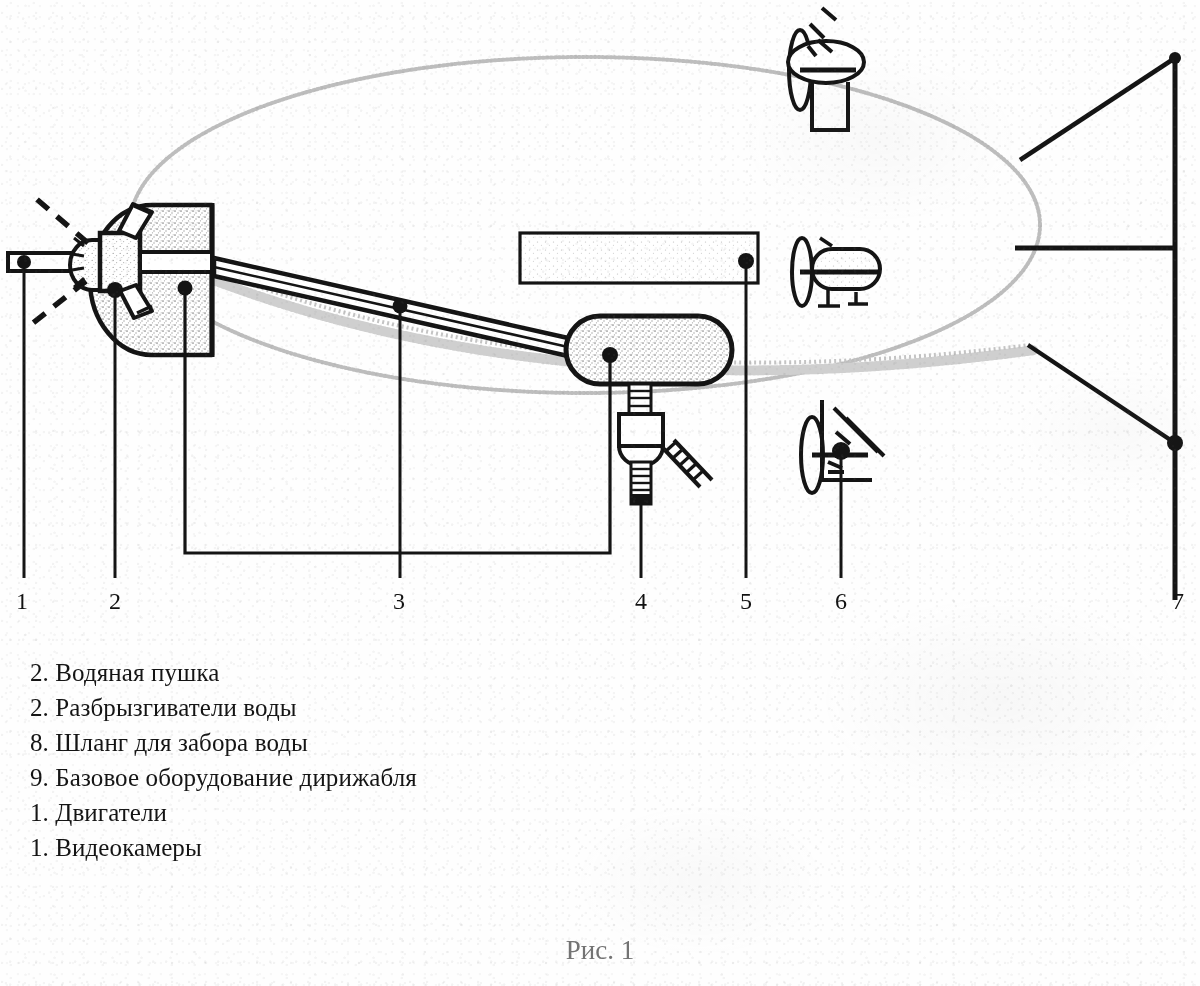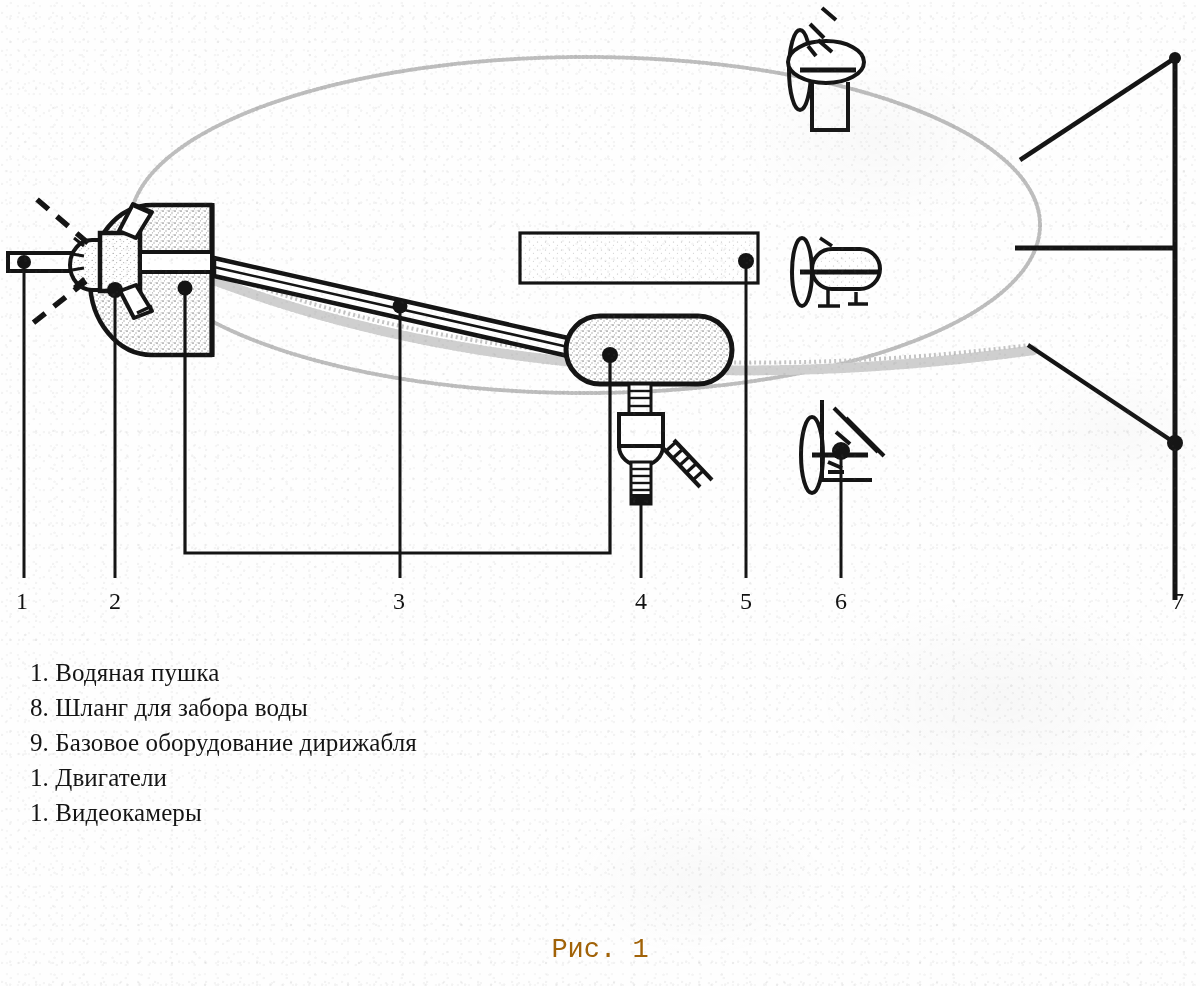--- a/index.html
+++ b/index.html
@@ -51,23 +51,23 @@
     line-height:35px;
     color:#141414;
     letter-spacing:.1px;
   }
   .legend-item{white-space:nowrap;}
   .caption{
     position:absolute;
     left:0;right:0;top:935px;
     text-align:center;
     z-index:40;
-    font-family:Liberation Mono, monospace;
+    font-family:Liberation Serif, serif;
     font-size:27px;
-    color:#a16207;
+    color:#737373;
   }
   .callout-num{
     position:absolute;
     z-index:40;
     font-family:"Liberation Serif", serif;
     font-size:24px;
     color:#111;
     transform:translateX(-50%);
   }
 </style>
@@ -265,21 +265,22 @@
 
   <div class="callout-num" style="left:22px;top:588px">1</div>
   <div class="callout-num" style="left:115px;top:588px">2</div>
   <div class="callout-num" style="left:399px;top:588px">3</div>
   <div class="callout-num" style="left:641px;top:588px">4</div>
   <div class="callout-num" style="left:746px;top:588px">5</div>
   <div class="callout-num" style="left:841px;top:588px">6</div>
   <div class="callout-num" style="left:1178px;top:588px">7</div>
 
   <div class="legend">
-    <div class="legend-item">1. Водяная пушка</div>
+    <div class="legend-item">2. Водяная пушка</div>
+    <div class="legend-item">2. Разбрызгиватели воды</div>
     <div class="legend-item">8. Шланг для забора воды</div>
     <div class="legend-item">9. Базовое оборудование дирижабля</div>
     <div class="legend-item">1. Двигатели</div>
     <div class="legend-item">1. Видеокамеры</div>
   </div>
 
   <div class="caption">Рис. 1</div>
 
   <div id="paper-blotch"></div>
   <div id="paper-noise"></div>

